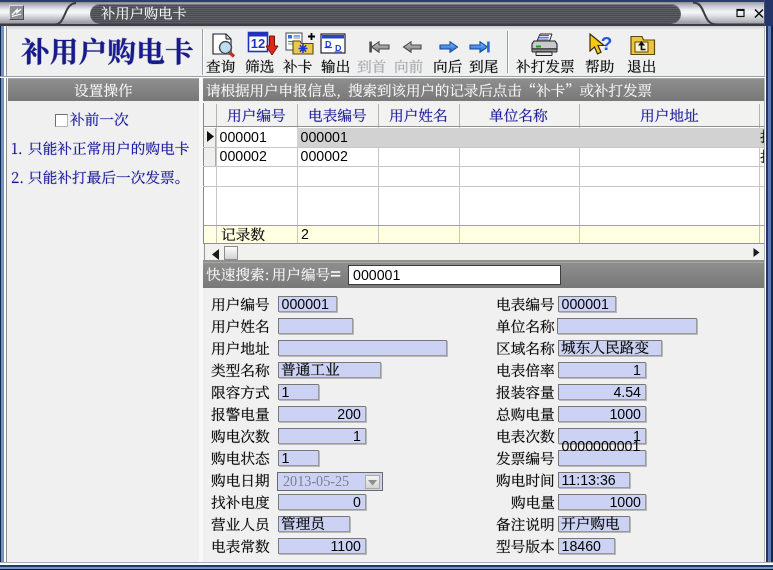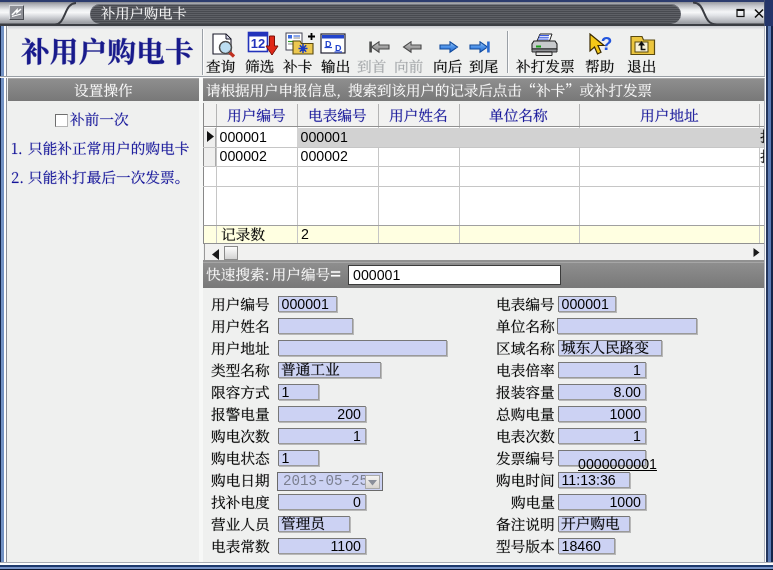--- a/index.html
+++ b/index.html
@@ -766,21 +766,21 @@
       <svg style="position:absolute;left:281.0px;top:516.4px;overflow:visible" width="46" height="17">
         <g transform="translate(0,12.91) scale(0.05868,-0.05868)" fill="#000" stroke="#000" stroke-width="3">
           <use href="#s7ba1" x="0"></use>
           <use href="#s7406" x="250"></use>
           <use href="#s5458" x="500"></use>
         </g>
       </svg>
       <div style="position:absolute;left:278px;top:538px;width:88px;height:16px;background:#ccd2f3;border-top:1px solid #777;border-left:1px solid #777;border-right:1px solid #9a9a9a;border-bottom:1px solid #9a9a9a;box-shadow:1px 1px 0 #b8b8b8"></div>
       <div style="position:absolute;left:313.0px;text-align:right;top:537.5px;width:48px;font-family:'Liberation Sans';font-size:14.2px;line-height:17.6px;color:#000;">1100</div>
       <div style="position:absolute;left:277px;top:472px;width:106px;height:19px;background:#ccd2f3;border:1.5px solid #6a6a6a"></div>
-      <div style="position:absolute;left:283.0px;text-align:left;top:472.7px;width:112px;font-family:Liberation Mono, monospace;font-size:14.2px;line-height:17.6px;color:#7b7f8f;">2013-05-25</div>
+      <div style="position:absolute;left:283.0px;text-align:left;top:472.7px;width:112px;font-family:Liberation Serif, serif;font-size:14.2px;line-height:17.6px;color:#7b7f8f;">2013-05-25</div>
       <div style="position:absolute;left:365px;top:474.5px;width:15px;height:14px;background:linear-gradient(180deg,#f4f3f1,#d8d5d0);border:1px solid #aaa"></div>
       <svg style="position:absolute;left:368px;top:480px" width="9" height="6">
         <path d="M0 0 h9 l-4.5 5.5 Z" fill="#8a8f9a"></path>
       </svg>
       <div style="position:absolute;left:558px;top:296px;width:58px;height:16px;background:#ccd2f3;border-top:1px solid #777;border-left:1px solid #777;border-right:1px solid #9a9a9a;border-bottom:1px solid #9a9a9a;box-shadow:1px 1px 0 #b8b8b8"></div>
       <div style="position:absolute;left:561.5px;text-align:left;top:295.5px;width:69px;font-family:'Liberation Sans';font-size:14.2px;line-height:17.6px;color:#000;">000001</div>
       <div style="position:absolute;left:557px;top:318px;width:140px;height:16px;background:#ccd2f3;border-top:1px solid #777;border-left:1px solid #777;border-right:1px solid #9a9a9a;border-bottom:1px solid #9a9a9a;box-shadow:1px 1px 0 #b8b8b8"></div>
       <div style="position:absolute;left:558px;top:340px;width:104px;height:16px;background:#ccd2f3;border-top:1px solid #777;border-left:1px solid #777;border-right:1px solid #9a9a9a;border-bottom:1px solid #9a9a9a;box-shadow:1px 1px 0 #b8b8b8"></div>
       <svg style="position:absolute;left:561.0px;top:340.4px;overflow:visible" width="90" height="17">
         <g transform="translate(0,12.91) scale(0.05868,-0.05868)" fill="#000" stroke="#000" stroke-width="3">
@@ -788,27 +788,27 @@
           <use href="#s4e1c" x="250"></use>
           <use href="#s4eba" x="500"></use>
           <use href="#s6c11" x="750"></use>
           <use href="#s8def" x="1000"></use>
           <use href="#s53d8" x="1250"></use>
         </g>
       </svg>
       <div style="position:absolute;left:558px;top:362px;width:88px;height:16px;background:#ccd2f3;border-top:1px solid #777;border-left:1px solid #777;border-right:1px solid #9a9a9a;border-bottom:1px solid #9a9a9a;box-shadow:1px 1px 0 #b8b8b8"></div>
       <div style="position:absolute;left:625.0px;text-align:right;top:361.5px;width:16px;font-family:'Liberation Sans';font-size:14.2px;line-height:17.6px;color:#000;">1</div>
       <div style="position:absolute;left:558px;top:384px;width:88px;height:16px;background:#ccd2f3;border-top:1px solid #777;border-left:1px solid #777;border-right:1px solid #9a9a9a;border-bottom:1px solid #9a9a9a;box-shadow:1px 1px 0 #b8b8b8"></div>
-      <div style="position:absolute;left:593.0px;text-align:right;top:383.5px;width:48px;font-family:'Liberation Sans';font-size:14.2px;line-height:17.6px;color:#000;">8.00</div>
+      <div style="position:absolute;left:593.0px;text-align:right;top:383.5px;width:48px;font-family:'Liberation Sans';font-size:14.2px;line-height:17.6px;color:#000;">4.54</div>
       <div style="position:absolute;left:558px;top:406px;width:88px;height:16px;background:#ccd2f3;border-top:1px solid #777;border-left:1px solid #777;border-right:1px solid #9a9a9a;border-bottom:1px solid #9a9a9a;box-shadow:1px 1px 0 #b8b8b8"></div>
       <div style="position:absolute;left:593.0px;text-align:right;top:405.5px;width:48px;font-family:'Liberation Sans';font-size:14.2px;line-height:17.6px;color:#000;">1000</div>
       <div style="position:absolute;left:558px;top:428px;width:88px;height:16px;background:#ccd2f3;border-top:1px solid #777;border-left:1px solid #777;border-right:1px solid #9a9a9a;border-bottom:1px solid #9a9a9a;box-shadow:1px 1px 0 #b8b8b8"></div>
       <div style="position:absolute;left:625.0px;text-align:right;top:427.5px;width:16px;font-family:'Liberation Sans';font-size:14.2px;line-height:17.6px;color:#000;">1</div>
       <div style="position:absolute;left:558px;top:450px;width:88px;height:16px;background:#ccd2f3;border-top:1px solid #777;border-left:1px solid #777;border-right:1px solid #9a9a9a;border-bottom:1px solid #9a9a9a;box-shadow:1px 1px 0 #b8b8b8"></div>
-      <div style="position:absolute;left:561.5px;text-align:center;top:456px;width:112px;font-family:'Liberation Sans';font-size:14.2px;line-height:17.6px;color:#000;text-decoration:underline;">0000000001</div>
+      <div style="position:absolute;left:561.5px;text-align:left;top:438px;width:112px;font-family:'Liberation Sans';font-size:14.2px;line-height:17.6px;color:#000;">0000000001</div>
       <div style="position:absolute;left:558px;top:472px;width:72px;height:16px;background:#ccd2f3;border-top:1px solid #777;border-left:1px solid #777;border-right:1px solid #9a9a9a;border-bottom:1px solid #9a9a9a;box-shadow:1px 1px 0 #b8b8b8"></div>
       <div style="position:absolute;left:561.5px;text-align:left;top:471.5px;width:91px;font-family:'Liberation Sans';font-size:14.2px;line-height:17.6px;color:#000;">11:13:36</div>
       <div style="position:absolute;left:558px;top:494px;width:88px;height:16px;background:#ccd2f3;border-top:1px solid #777;border-left:1px solid #777;border-right:1px solid #9a9a9a;border-bottom:1px solid #9a9a9a;box-shadow:1px 1px 0 #b8b8b8"></div>
       <div style="position:absolute;left:593.0px;text-align:right;top:493.5px;width:48px;font-family:'Liberation Sans';font-size:14.2px;line-height:17.6px;color:#000;">1000</div>
       <div style="position:absolute;left:558px;top:516px;width:72px;height:16px;background:#ccd2f3;border-top:1px solid #777;border-left:1px solid #777;border-right:1px solid #9a9a9a;border-bottom:1px solid #9a9a9a;box-shadow:1px 1px 0 #b8b8b8"></div>
       <svg style="position:absolute;left:561.0px;top:516.4px;overflow:visible" width="60" height="17">
         <g transform="translate(0,12.91) scale(0.05868,-0.05868)" fill="#000" stroke="#000" stroke-width="3">
           <use href="#s5f00" x="0"></use>
           <use href="#s6237" x="250"></use>
           <use href="#s8d2d" x="500"></use>

